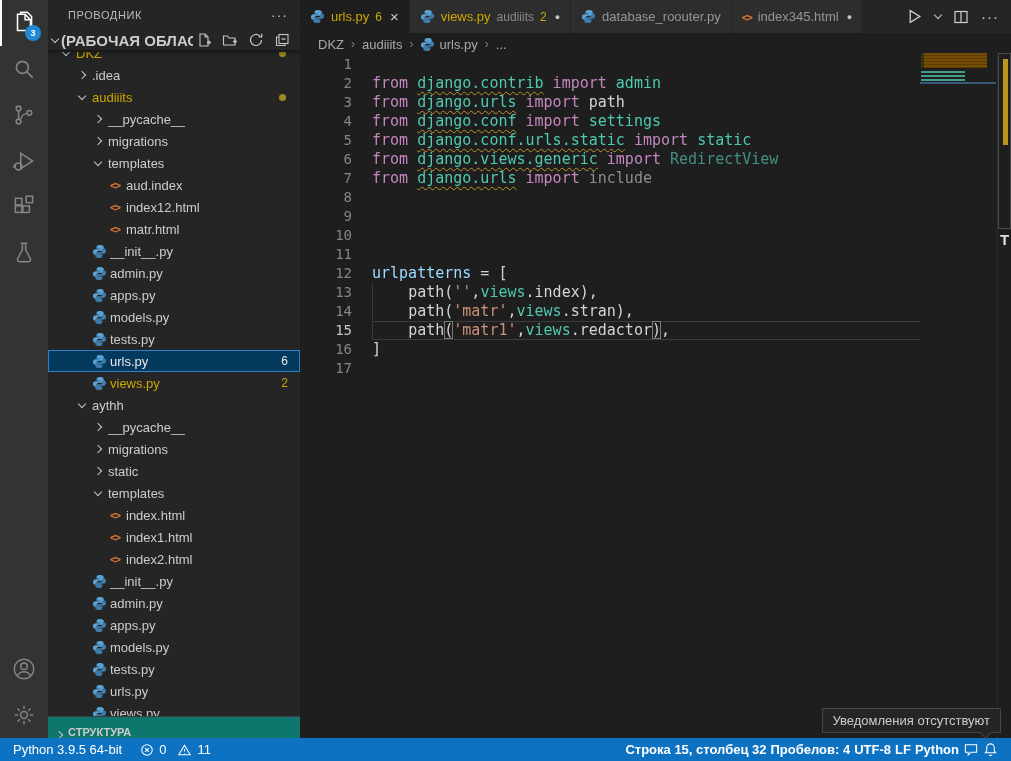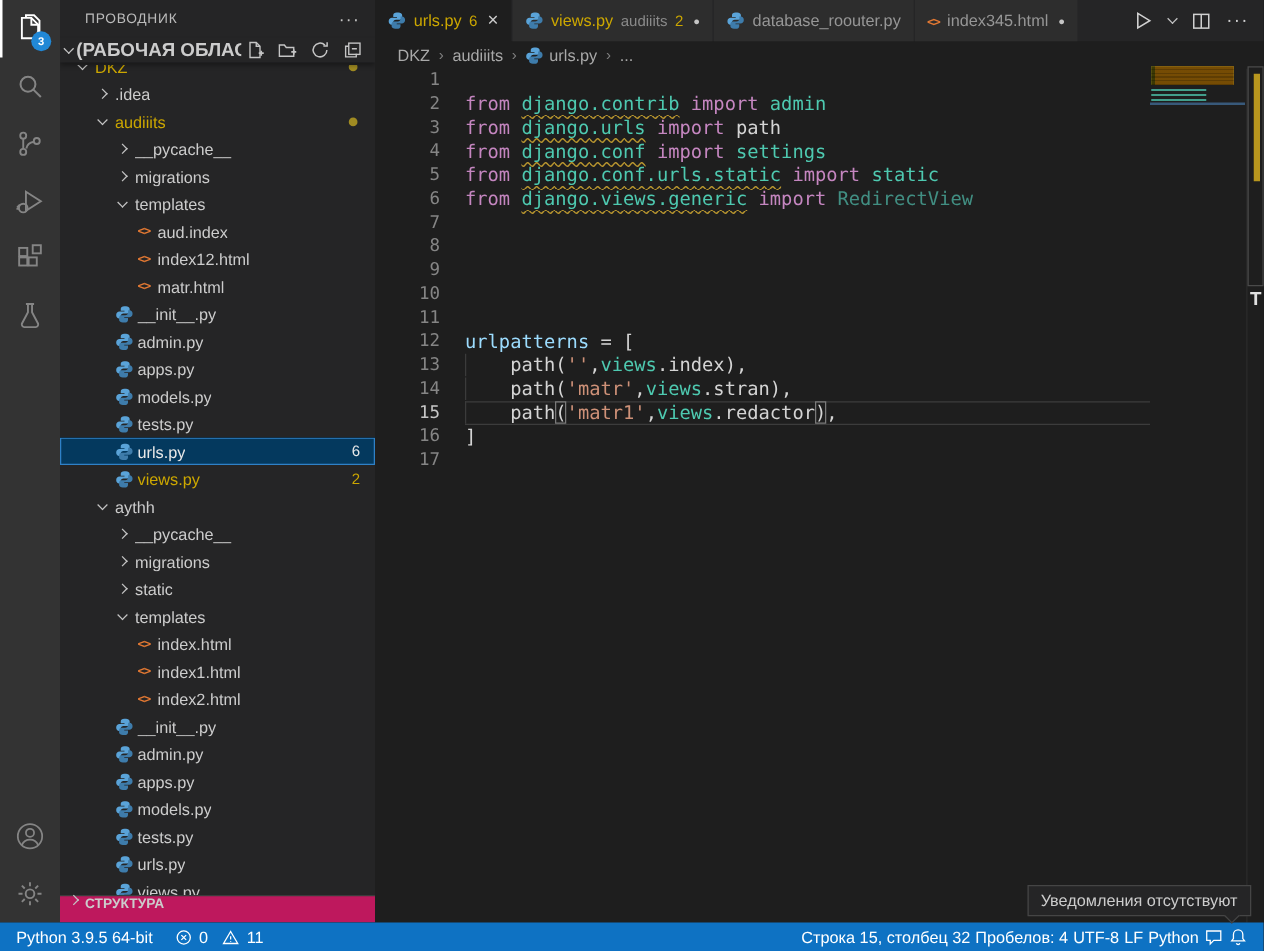--- a/index.html
+++ b/index.html
@@ -52,21 +52,21 @@
   .row.selected { background:#04395e; box-shadow: inset 0 0 0 1px #2f81c7; }
   .row.selected .lbl { color:#e8e8e8; }
   .row .numbadge { margin-left:auto; margin-right:12px; font-size:12px; color:#e8e8e8; }
   .row .numbadge.yellow { color:#cca700; }
   .row .dotbadge { margin-left:auto; margin-right:14px; width:7px; height:7px;
     border-radius:50%; background:#a08b22; }
   .html-ic { color:#e37933; font-weight:bold; font-size:10px; letter-spacing:-1px;
     font-family:"DejaVu Sans Mono",monospace; }
 
   .sb-structure { position:absolute; bottom:0; left:0; right:0; height:22px;
-    background:#be185d; border-top:1px solid #3c3c3c; display:flex; align-items:flex-start;
+    background:#0f766e; border-top:1px solid #3c3c3c; display:flex; align-items:flex-end;
     gap:6px; padding-left:8px; font-size:11px; font-weight:bold; color:#cccccc; cursor:pointer; }
 
   
   .main { position:absolute; left:300px; top:0; right:0; bottom:23px; background:#1e1e1e; }
   .tab-bar { height:33px; background:#252526; display:flex; align-items:stretch; }
   .tab { display:flex; align-items:center; gap:6px; padding:0 10px; background:#2d2d2d;
     margin-right:1px; font-size:13px; color:#969696; cursor:pointer; white-space:nowrap; }
   .tab.active { background:#1e1e1e; }
   .tab .t-label.yellow { color:#cca700; }
   .tab .t-desc { font-size:12px; color:#8a8a8a; }
@@ -117,21 +117,21 @@
   .sb-slider { position:absolute; top:-2px; left:0; width:13px; height:176px; border:1px solid #4a4a4a; }
   .sb-warnmark { position:absolute; top:4px; left:5px; width:5px; height:86px; background:#b8961e; }
   .sb-T { position:absolute; top:176px; left:2px; color:#e0e0e0;
     font:bold 15px "Liberation Sans", sans-serif; }
 
   
   .status-bar { position:absolute; left:0; right:0; bottom:0; height:23px;
     background:#0e72c3; color:#ffffff; font-size:13px;
     display:flex; align-items:center; padding:0 13px; gap:18px; }
   .st-item { display:flex; align-items:center; gap:5px; cursor:pointer; white-space:nowrap; }
-  .st-right { margin-left:auto; display:flex; align-items:center; gap:4px; }
+  .st-right { margin-left:auto; display:flex; align-items:center; gap:4px;font-weight:bold; }
 
   
   .tooltip { position:absolute; right:10px; bottom:28px; z-index:5;
     background:#252526; border:1px solid #454545; color:#cccccc;
     font-size:13px; padding:4px 10px; white-space:nowrap; }
   .tooltip::after { content:''; position:absolute; right:10px; bottom:-5px; width:8px; height:8px;
     background:#252526; border-right:1px solid #454545; border-bottom:1px solid #454545;
     transform:rotate(45deg); }
 </style>
 </head>
@@ -586,20 +586,21 @@
       <div class="line" style="top: 76px;">
         <span class="ln">5</span>
         <span class="lc"><span class="kw">from </span><span class="modsq">django.conf.urls.static</span><span class="kw"> import </span><span class="mod">static</span></span>
       </div>
       <div class="line" style="top: 95px;">
         <span class="ln">6</span>
         <span class="lc"><span class="kw">from </span><span class="modsq">django.views.generic</span><span class="kw"> import </span><span class="dmod">RedirectView</span></span>
       </div>
       <div class="line" style="top: 114px;">
         <span class="ln">7</span>
+        <span class="lc"><span class="kw">from </span><span class="modsq">django.urls</span><span class="kw"> import </span><span class="dfn">include</span></span>
       </div>
       <div class="line" style="top: 133px;">
         <span class="ln">8</span>
       </div>
       <div class="line" style="top: 152px;">
         <span class="ln">9</span>
         <span class="lc"></span>
       </div>
       <div class="line" style="top: 171px;">
         <span class="ln">10</span>

